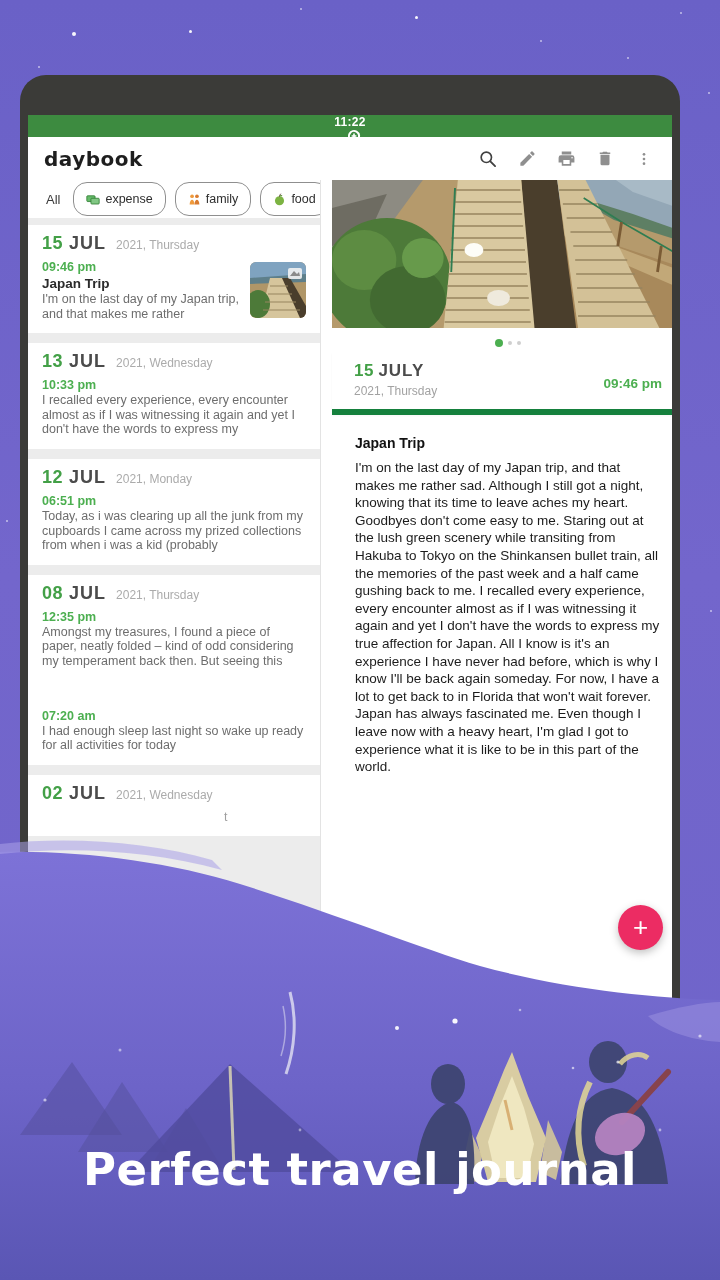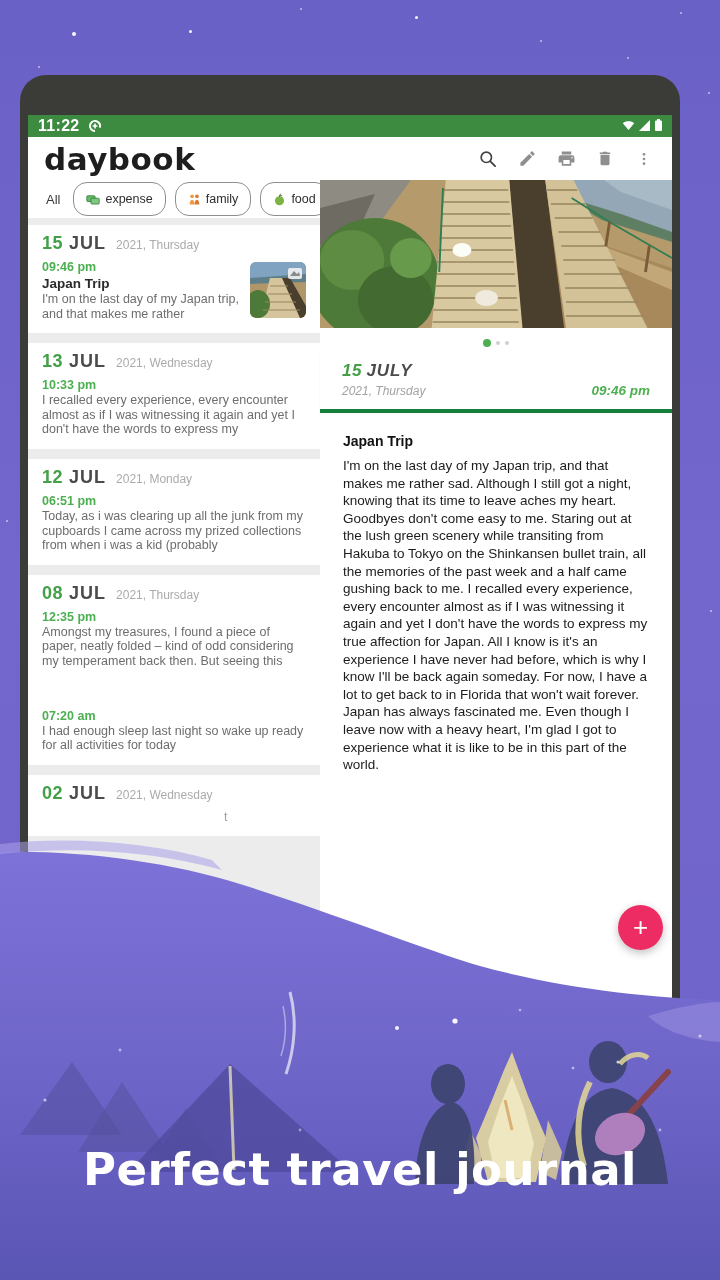--- a/index.html
+++ b/index.html
@@ -9,33 +9,33 @@
   .star { position:absolute; background:#fff; border-radius:50%; }
 
   
   .tablet { position:absolute; left:20px; top:75px; width:660px; height:960px;
             background:#3b3b38; border-radius:26px 26px 0 0; }
   .screen { position:absolute; left:8px; top:40px; width:644px; height:920px;
             background:#fff; overflow:hidden; }
 
   
   .statusbar { height:22px; background:#3d8b40; display:flex; align-items:center;
-               padding:0 10px; color:#fff; font-size:16px; }
+               padding:0 10px; color:#fff; font-size:12px;flex-direction:column; }
   .sb-time { font-weight:bold; letter-spacing:.3px; }
   .sb-left-ic { margin-left:8px; display:flex; align-items:center; }
   .sb-right { margin-left:auto; display:flex; align-items:center; gap:4px; }
 
   
   .toolbar { height:43px; background:#fff; display:flex; align-items:center; padding:0 16px; }
-  .logo { font-size:31px; font-weight:700; color:#1e1e1e; letter-spacing:.5px; font-family:"DejaVu Sans",sans-serif; }
+  .logo { font-size:20px; font-weight:700; color:#1e1e1e; letter-spacing:.5px; font-family:"DejaVu Sans",sans-serif; }
   .tb-actions { margin-left:auto; display:flex; align-items:center; gap:15px; }
   .tb-btn { width:24px; height:24px; display:flex; align-items:center; justify-content:center; }
 
   
-  .content { display:flex; height:855px; }
+  .content { display:flex; height:855px;gap:12px; }
   .left-pane { width:292px; flex:0 0 292px; background:#ececec; box-shadow:1px 0 0 #e3e3e3; }
   .right-pane { width:352px; flex:1; background:#fff; display:flex; flex-direction:column; }
 
   
   .filter-row { height:38px; background:#fff; display:flex; align-items:center;
                 padding-left:18px; gap:9px; white-space:nowrap; overflow:hidden; }
   .all-label { font-size:13px; color:#3a3a3a; margin-right:4px; }
   .chip { display:inline-flex; align-items:center; gap:5px; height:26px; padding:16px 12px;
           border:1.5px solid #8f8f8f; border-radius:14px; font-size:12.5px; color:#2e2e2e; background:#fff; }
   .chip .cicon { display:flex; }
@@ -56,22 +56,22 @@
   .i-text.frag { padding-left:182px; color:#9e9e9e; }
   .with-thumb { display:flex; gap:10px; }
   .with-thumb .tcol { flex:1; min-width:0; }
   .thumb { width:56px; height:56px; border-radius:6px; overflow:hidden; flex:0 0 56px; margin-top:2px; }
 
   
   .photo { height:148px; width:100%; }
   .dots { display:flex; align-items:center; justify-content:center; gap:5px; height:20px; margin-top:5px; }
   .dot { width:4px; height:4px; border-radius:50%; background:#cfcfcf; }
   .dot.active { width:8px; height:8px; background:#4caf50; }
-  .d-head { display:flex; align-items:flex-end; padding:8px 22px 11px 22px;
-            border-bottom:4px solid #15803d; box-shadow:0 1px 2px rgba(0,0,0,.04);font-style:italic; }
+  .d-head { display:flex; align-items:center; padding:8px 22px 11px 22px;
+            border-bottom:6px solid #15803d; box-shadow:0 1px 2px rgba(0,0,0,.04); }
   .d-day { font-size:17px; font-weight:800; color:#43a047; letter-spacing:.5px; }
   .d-mon { font-size:17px; font-weight:800; color:#4b4b4b; letter-spacing:1px; }
   .d-meta { font-size:12px; color:#a2a2a2; margin-top:3px; }
   .d-time { margin-left:auto; font-size:13.5px; font-weight:bold; color:#4caf50; margin-top:8px; }
   .d-body { padding:20px 23px; }
   .d-title { font-size:14px; font-weight:bold; color:#111; margin-bottom:8px; }
   .d-text { font-size:13.5px; color:#1c1c1c; line-height:17.6px; }
 
   
   .fab { position:absolute; left:590px; top:790px; width:45px; height:45px; border-radius:50%;

